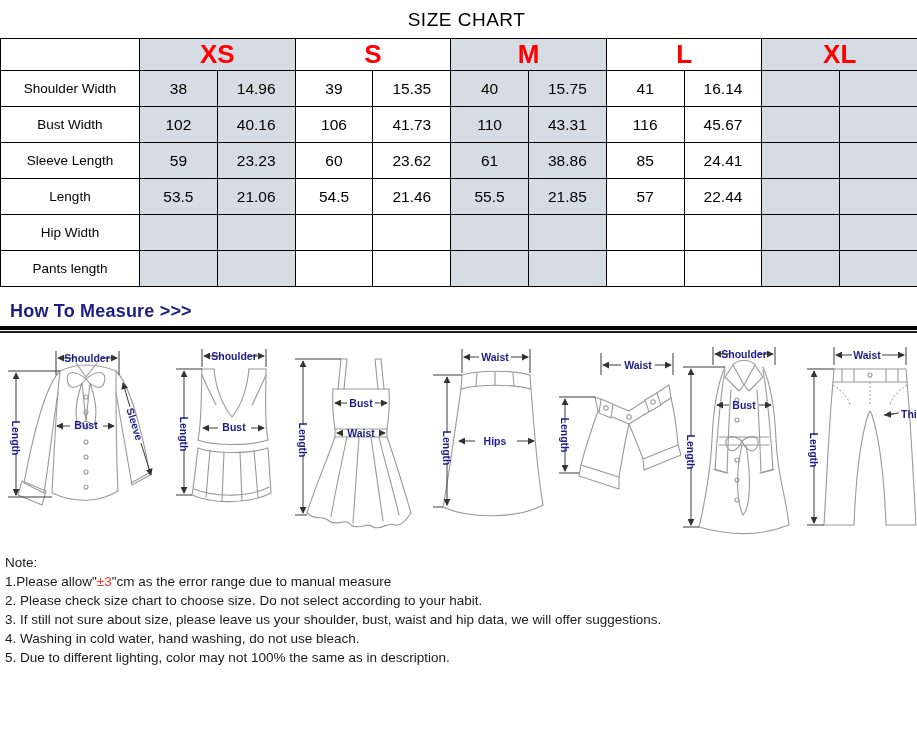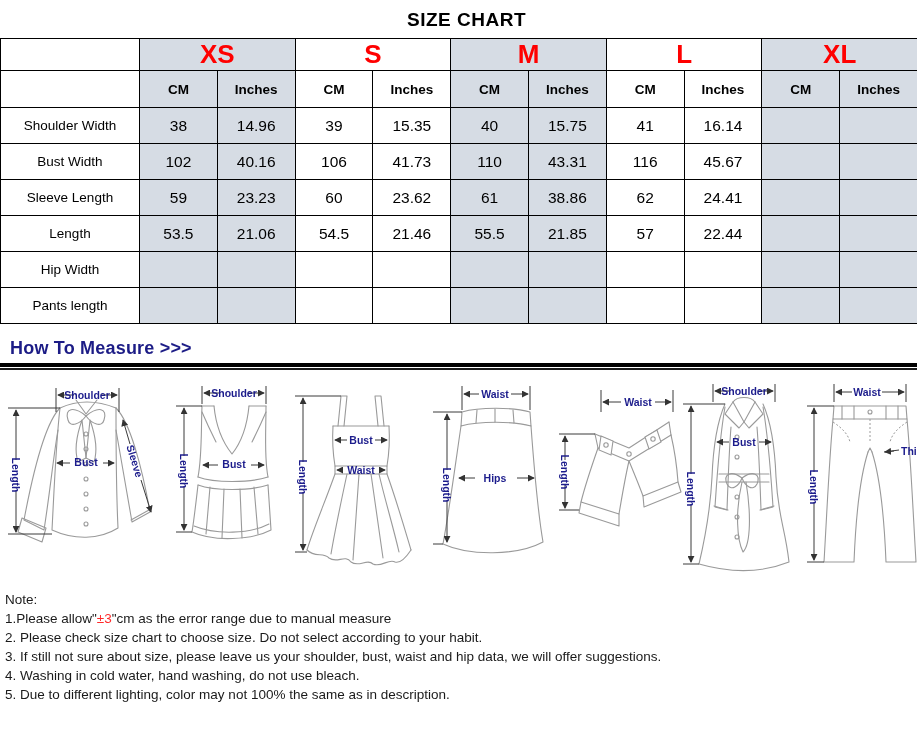--- a/index.html
+++ b/index.html
@@ -7,21 +7,21 @@
     --size-red:#ff0000;
     --navy:#1c1c86;
     --fig-navy:#1c1c8c;
     --note-red:#ff2a2a;
   }
   *{box-sizing:border-box;}
   html,body{margin:0;padding:0;background:#fff;}
   body{width:917px;font-family:"Liberation Sans",sans-serif;color:#000;}
   .page{width:917px;}
 
-  h1.title{margin:0;padding:9px 0 7px 16px;text-align:center;font-size:19px;font-weight:bold;letter-spacing:.5px;}
+  h1.title{margin:0;padding:9px 0 7px 16px;text-align:center;font-size:19px;font-weight:normal;letter-spacing:.5px;}
 
   table.size-table{width:917px;border-collapse:collapse;table-layout:fixed;}
   table.size-table th,table.size-table td{border:1px solid #000;text-align:center;vertical-align:middle;padding:0;overflow:hidden;}
   tr.size-row{height:24px;}
   tr.units-row{height:37px;}
   tbody tr{height:36px;padding-left:36px;}
   th.size-cell{font-size:26px;font-weight:bold;color:var(--size-red);}
   th.unit-cell{font-size:13.5px;font-weight:bold;color:#000;}
   th.corner{background:#fff;}
   th.row-label{font-weight:400;font-size:13.5px;}
@@ -68,33 +68,20 @@
     </colgroup>
     <thead>
       <tr class="size-row">
         <th class="corner"></th>
       <th colspan="2" class="size-cell shaded">XS</th>
           <th colspan="2" class="size-cell">S</th>
           <th colspan="2" class="size-cell shaded">M</th>
           <th colspan="2" class="size-cell">L</th>
           <th colspan="2" class="size-cell shaded">XL</th>
         </tr>
-      <tr class="units-row">
-        <th class="corner"></th>
-      <th class="unit-cell shaded">CM</th>
-          <th class="unit-cell shaded">Inches</th>
-          <th class="unit-cell">CM</th>
-          <th class="unit-cell">Inches</th>
-          <th class="unit-cell shaded">CM</th>
-          <th class="unit-cell shaded">Inches</th>
-          <th class="unit-cell">CM</th>
-          <th class="unit-cell">Inches</th>
-          <th class="unit-cell shaded">CM</th>
-          <th class="unit-cell shaded">Inches</th>
-        </tr>
     </thead>
     <tbody>
     <tr>
           <th class="row-label">Shoulder Width</th>
           <td class="val-cell shaded">38</td>
           <td class="val-cell shaded">14.96</td>
           <td class="val-cell">39</td>
           <td class="val-cell">15.35</td>
           <td class="val-cell shaded">40</td>
           <td class="val-cell shaded">15.75</td>
@@ -117,21 +104,21 @@
           <td class="val-cell shaded"></td>
         </tr>
         <tr>
           <th class="row-label">Sleeve Length</th>
           <td class="val-cell shaded">59</td>
           <td class="val-cell shaded">23.23</td>
           <td class="val-cell">60</td>
           <td class="val-cell">23.62</td>
           <td class="val-cell shaded">61</td>
           <td class="val-cell shaded">38.86</td>
-          <td class="val-cell">62</td>
+          <td class="val-cell">85</td>
           <td class="val-cell">24.41</td>
           <td class="val-cell shaded"></td>
           <td class="val-cell shaded"></td>
         </tr>
         <tr>
           <th class="row-label">Length</th>
           <td class="val-cell shaded">53.5</td>
           <td class="val-cell shaded">21.06</td>
           <td class="val-cell">54.5</td>
           <td class="val-cell">21.46</td>

